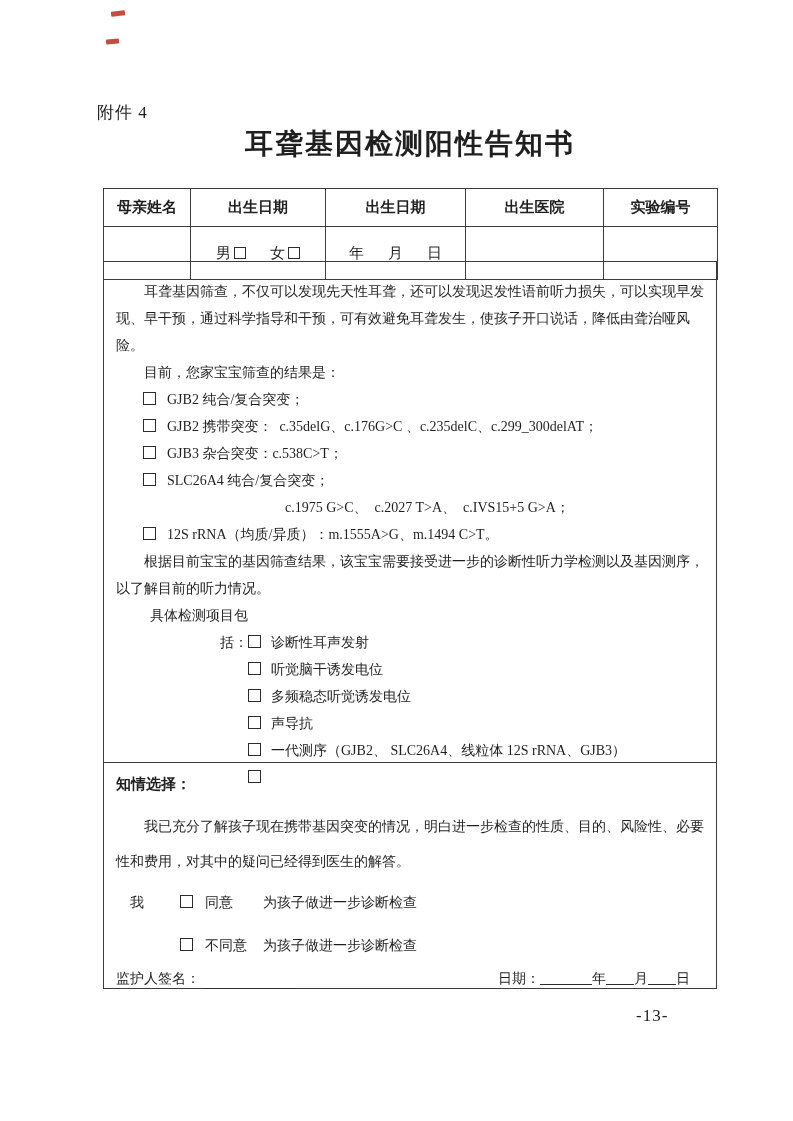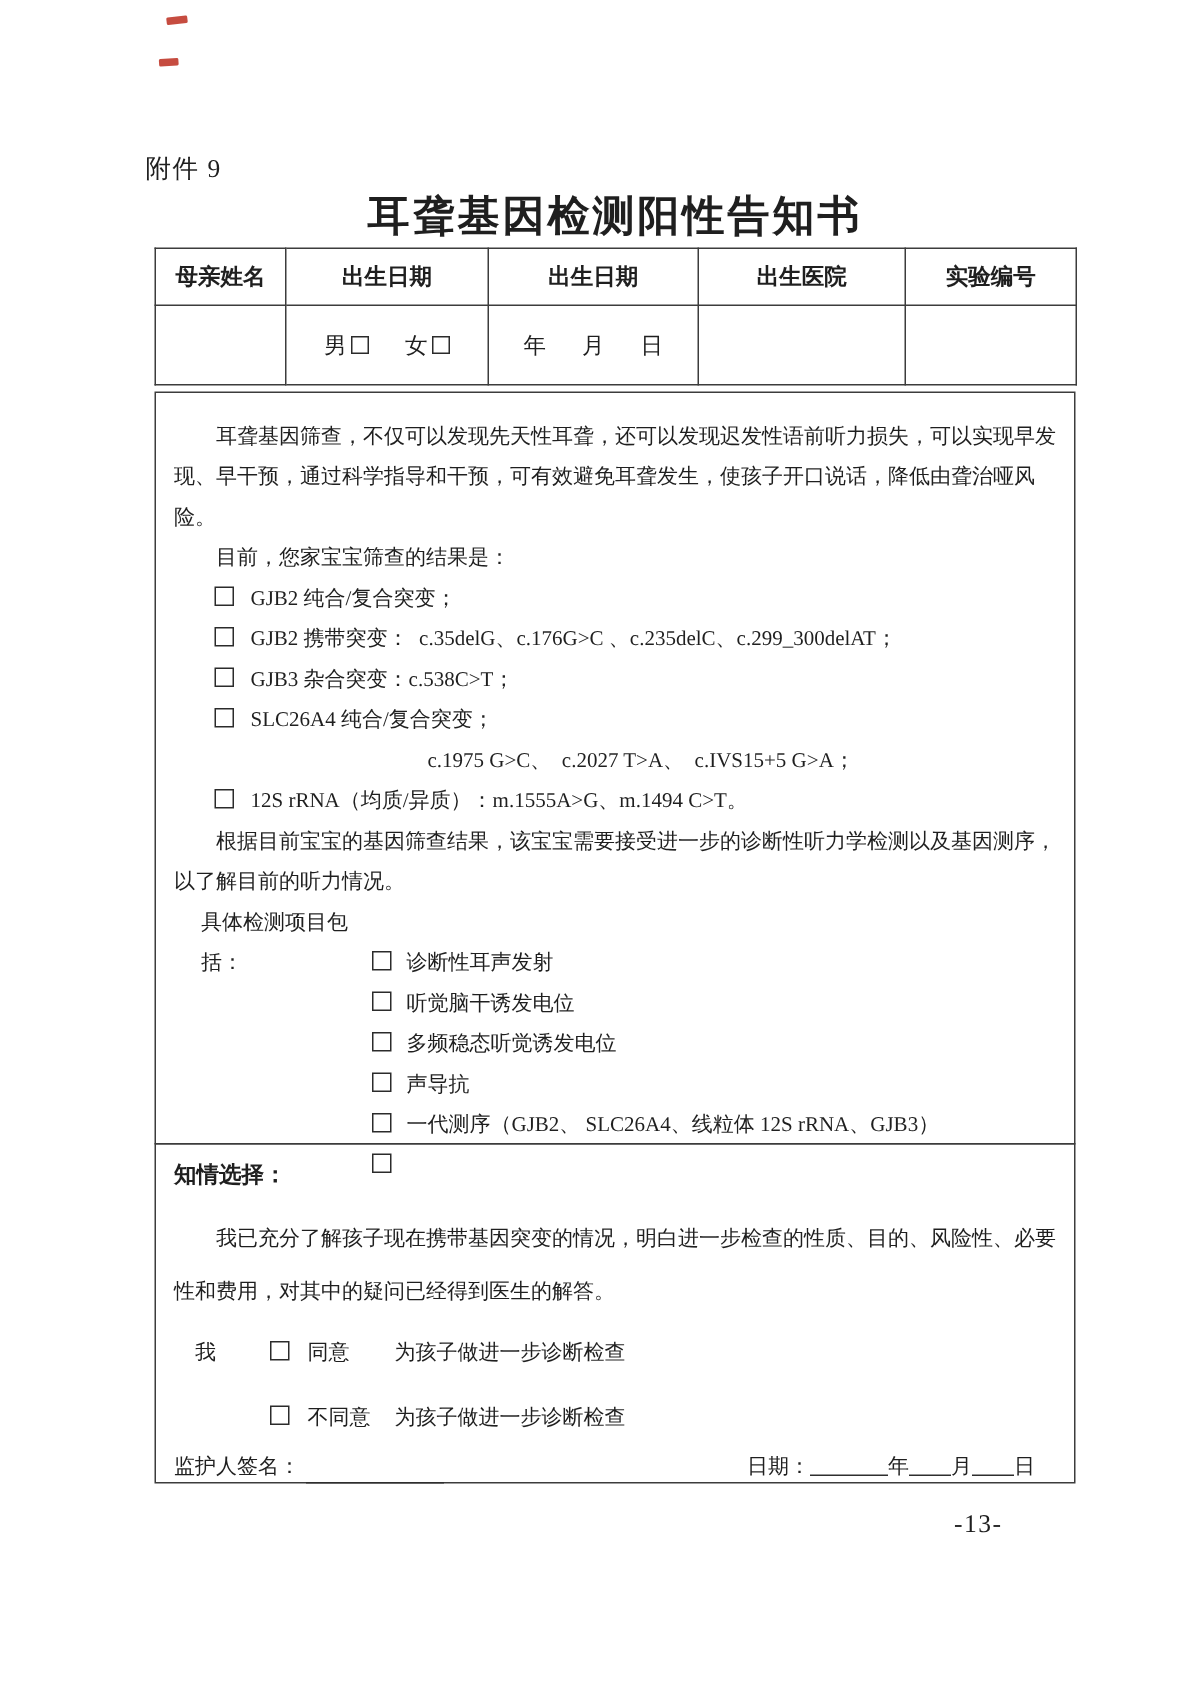--- a/index.html
+++ b/index.html
@@ -19,21 +19,21 @@
   .red-mark.m2 { left: 106px; top: 39px; width: 13px; height: 5px; transform: rotate(-4deg); }
 
   .attachment { position: absolute; left: 97px; top: 101px; font-size: 17px; letter-spacing: 1px; }
 
   .form-title {
     position: absolute; left: 103px; top: 125px; width: 614px;
     text-align: center; font-size: 28px; font-weight: bold; letter-spacing: 2px;
   }
 
   table.htable {
-    position: absolute; left: 103px; top: 165px;
+    position: absolute; left: 103px; top: 188px;
     border-collapse: collapse; table-layout: fixed; width: 614px;
   }
   table.htable td {
     border: 1.5px solid #3c3c3c; font-size: 15px;
     text-align: center; padding: 0; overflow: hidden;
   }
   table.htable tr.hdr td { height: 38px; font-weight: bold; }
   table.htable tr.val td { height: 53px; font-weight: normal; }
   td.cell-left { text-align: left; padding-left: 9px; }
 
@@ -51,21 +51,21 @@
     padding: 16px 6px 0 12px;
     font-size: 14px; line-height: 27px;
   }
   .main-box p { margin: 0; text-indent: 2em; }
   .cb-line { margin-left: 27px; white-space: pre-wrap; }
   .cb-line .cb { margin-right: 11px; }
   .cb-text { white-space: pre-wrap; }
   .cb-text.nowrap { white-space: pre; }
   .cont-line { margin-left: 169px; white-space: pre; }
   .detect-row { margin-left: 18px; }
-  .detect-label { display: inline-block; width: 114px; }
+  .detect-label { display: inline-block; width: 114px; text-align: right; }
   .detect-row.follow { padding-left: 114px; }
   .detect-row .cb { margin-right: 10px; }
 
   .consent-box {
     position: absolute; left: 103px; top: 762px; width: 614px; height: 227px;
     border: 1.5px solid #3c3c3c;
     padding: 10px 10px 0 12px;
     font-size: 14px;
   }
   .consent-heading { font-size: 15px; font-weight: bold; line-height: 22px; margin: 0; }
@@ -86,21 +86,21 @@
   .page-number { position: absolute; left: 636px; top: 1006px; font-size: 17px; letter-spacing: 1px; }
 </style>
 </head>
 <body>
 
 <div class="sheet">
 
   <div class="red-mark m1"></div>
   <div class="red-mark m2"></div>
 
-  <div class="attachment">附件 9</div>
+  <div class="attachment">附件 4</div>
 
   <div class="form-title">耳聋基因检测阳性告知书</div>
 
   <table class="htable">
     <colgroup>
       <col style="width:87px">
         <col style="width:135px">
         <col style="width:140px">
         <col style="width:138px">
         <col style="width:114px">

